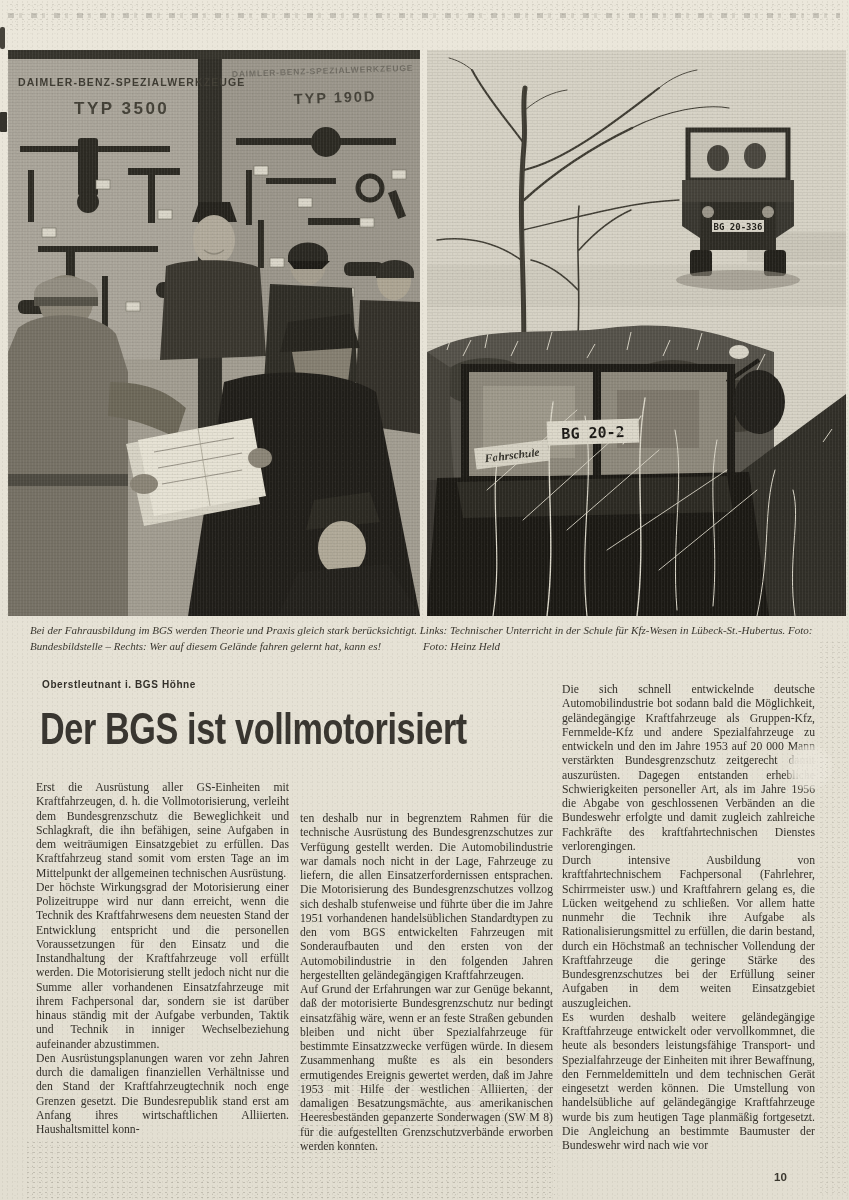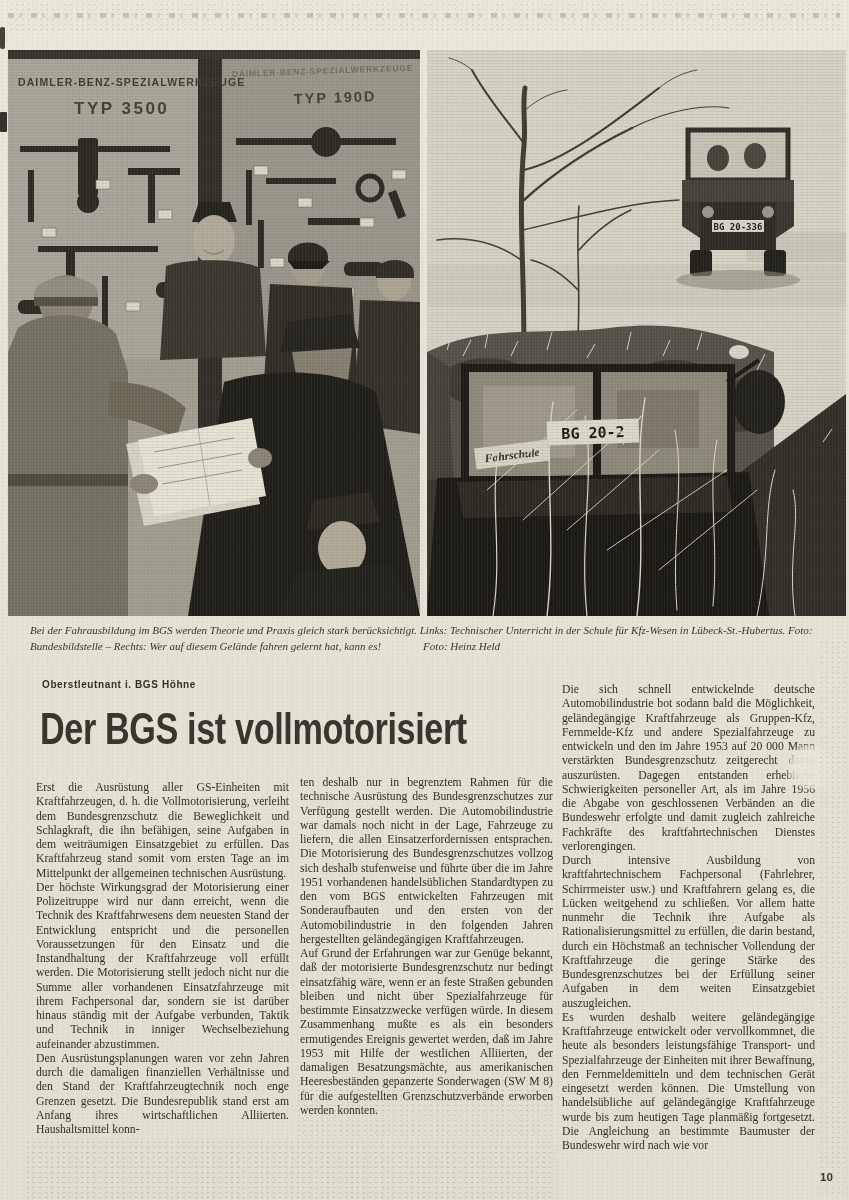--- a/index.html
+++ b/index.html
@@ -52,24 +52,24 @@
     font-family:"Liberation Sans", sans-serif;font-weight:700;font-size:45px;
     letter-spacing:-.5px;color:#393630;transform:scaleX(.76);transform-origin:left top;
     white-space:nowrap;
   }
   .col{
     position:absolute;width:253px;font-size:11.7px;line-height:14.25px;
     text-align:justify;color:#33302a;hyphens:auto;-webkit-hyphens:auto;
   }
   .col p{margin:0;}
   .col-1{left:36px;top:781px;}
-  .col-2{left:300px;top:776px;}
+  .col-2{left:300px;top:812px;}
   .col-3{left:562px;top:683px;}
   .pagenum{
-    position:absolute;left:820px;top:1171px;
+    position:absolute;left:774px;top:1171px;
     font-family:"Liberation Sans", sans-serif;font-size:11.5px;font-weight:700;color:#3a372f;
   }
   .blemish{
     position:absolute;left:786px;top:744px;width:48px;height:46px;border-radius:50%;
     background:radial-gradient(circle,rgba(233,229,218,.95) 0 45%,rgba(233,229,218,.55) 65%,rgba(233,229,218,0) 75%);
     filter:blur(1px);pointer-events:none;
   }
   
   .board-title{font:700 10.5px "Liberation Sans",sans-serif;fill:#3e3b32;letter-spacing:1.1px;}
   .board-type{font:700 17px "Liberation Sans",sans-serif;fill:#434036;letter-spacing:2.5px;}

